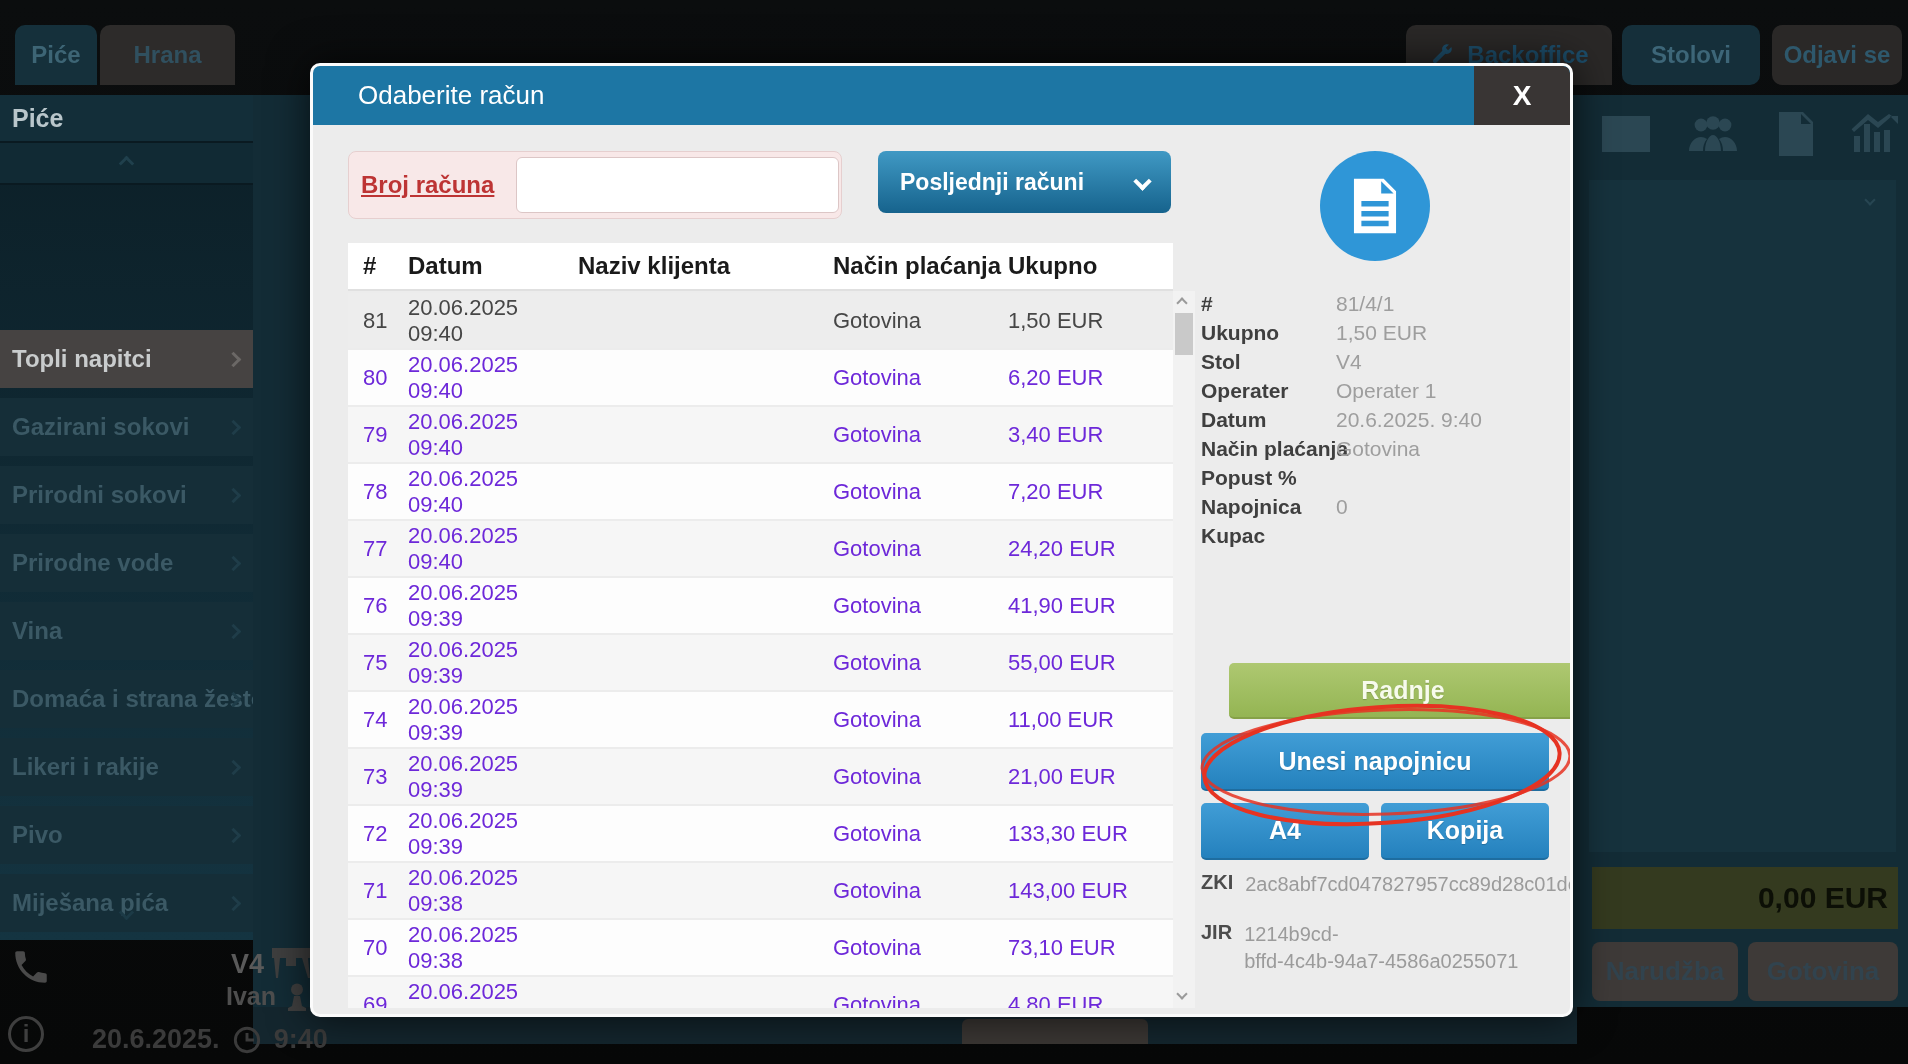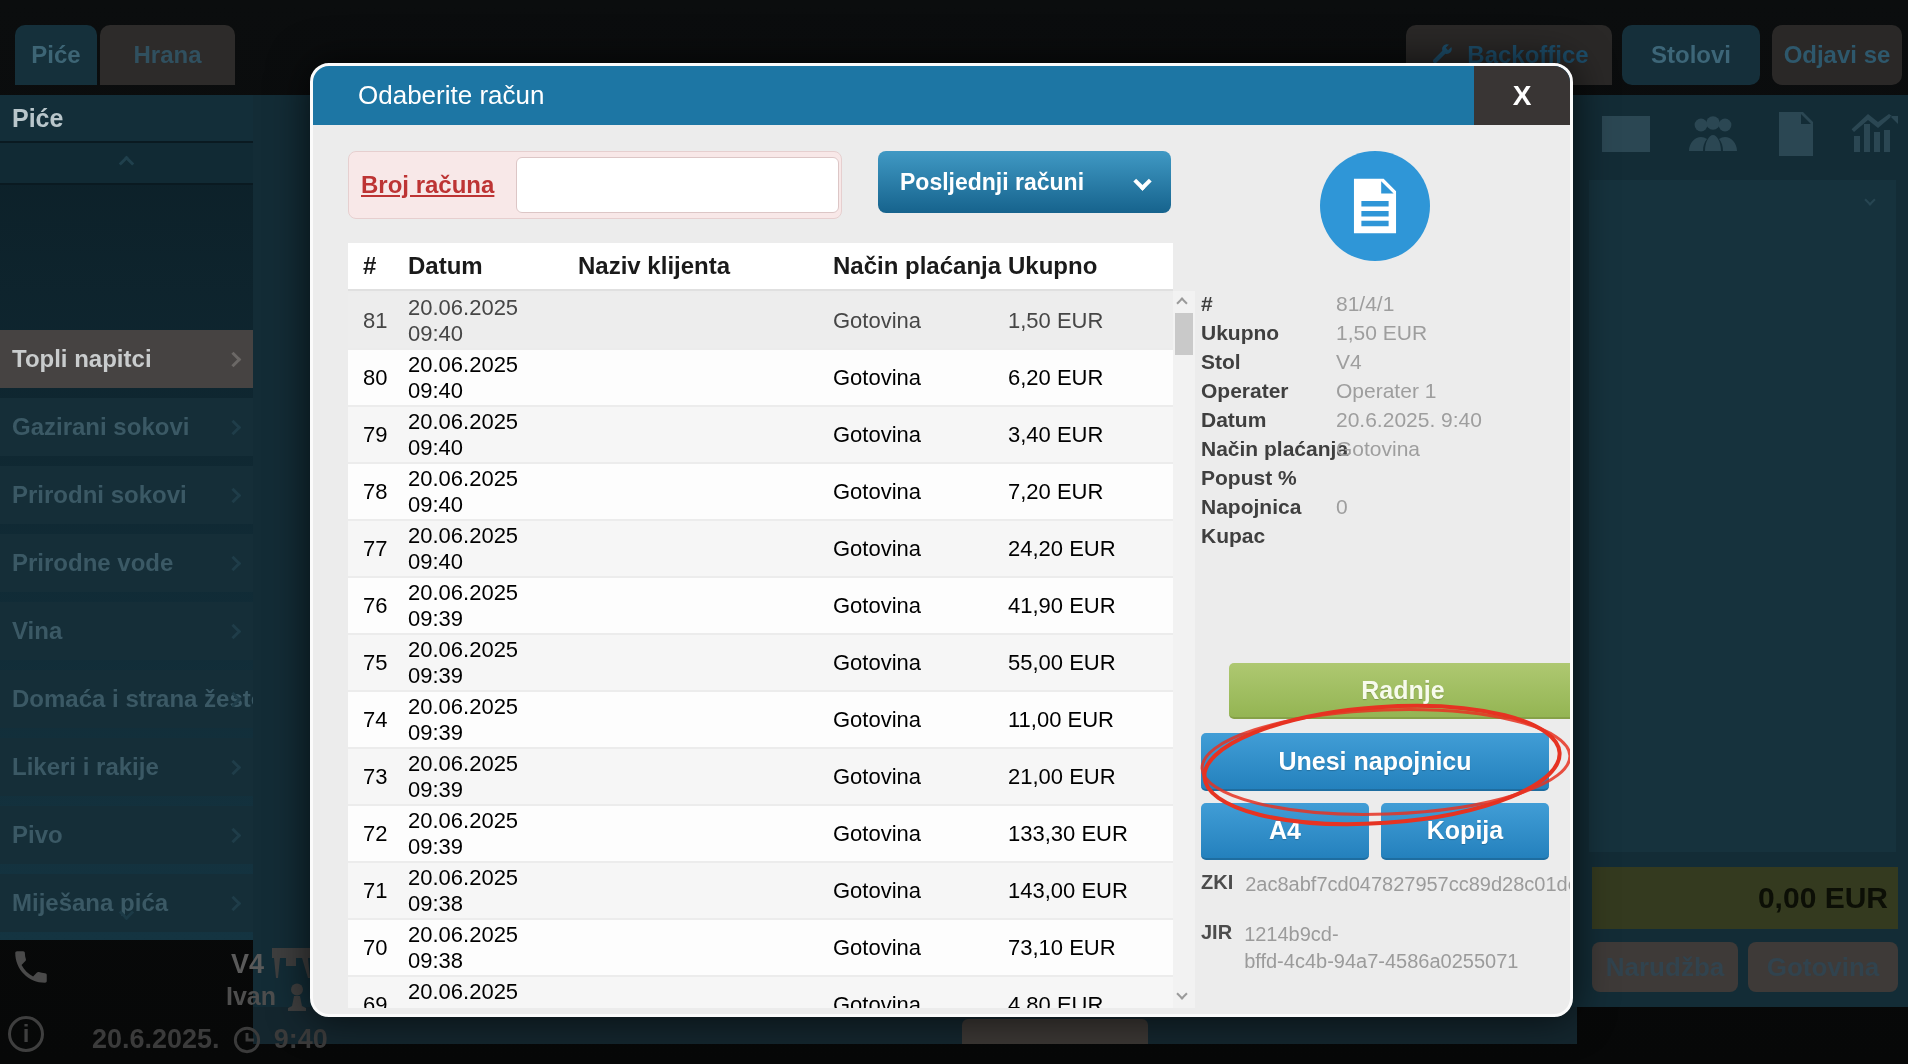--- a/index.html
+++ b/index.html
@@ -21,21 +21,21 @@
   .content-bg { position:absolute; left:253px; top:95px; width:1655px; height:912px; background:#132c36; }
   .content-strip { position:absolute; left:253px; top:1007px; width:1324px; height:37px; background:#14262e; }
   .partial-btn { position:absolute; left:962px; top:1019px; width:186px; height:25px; background:#3b3734; border-radius:6px 6px 0 0; }
   .right-subpanel { position:absolute; left:1589px; top:180px; width:307px; height:672px; background:#16323d; }
   .subpanel-chev { position:absolute; left:1866px; top:196px; color:#274652; }
   .right-icons { position:absolute; left:1600px; top:108px; width:300px; height:52px; display:flex; justify-content:space-between; align-items:center; }
   .right-icons svg { fill:#2b4753; }
 
   .total-bar { position:absolute; left:1592px; top:867px; width:306px; height:62px; background:#343a1f;
     color:#0c0f06; font-weight:bold; font-size:30px; display:flex; align-items:center; justify-content:flex-end; padding-right:10px; }
-  .pay-btn { position:absolute; top:942px; height:50px; background:#3e3a38; border-radius:8px;
+  .pay-btn { position:absolute; top:942px; height:59px; background:#3e3a38; border-radius:8px;
     display:flex; align-items:center; justify-content:center; font-weight:bold; font-size:26px; color:#31434e; }
   .pay-narudzba { left:1592px; width:146px; }
   .pay-gotovina { left:1748px; width:150px; }
 
   
   .sidebar { position:absolute; left:0; top:95px; width:253px; height:845px;
     background:linear-gradient(#0c1f27,#143441); }
   .sb-header { height:48px; background:#132e39; border-bottom:2px solid #0a1a21;
     color:#b9c6cb; font-weight:bold; font-size:25px; display:flex; align-items:center; padding-left:12px; }
   .sb-collapse { height:42px; background:#112a34; border-bottom:2px solid #0a1a21; display:flex; align-items:center; justify-content:center; color:#20404d; }
@@ -63,21 +63,21 @@
 
   
   .chev { display:inline-block; width:11px; height:11px; border-right:3px solid currentColor; border-bottom:3px solid currentColor; }
   .chev.right { transform:rotate(-45deg); }
   .chev.down  { transform:rotate(45deg); }
   .chev.up    { transform:rotate(-135deg); }
   .chev.small { width:8px; height:8px; border-width:2px; }
 
   
   .modal { position:absolute; left:310px; top:63px; width:1263px; height:954px; background:#ececec;
-    border:3px solid #fbfbfb; border-radius:19px; box-shadow:0 0 40px rgba(0,0,0,.7); overflow:hidden; z-index:50; }
+    border:3px solid #fbfbfb; border-radius:10px; box-shadow:0 0 40px rgba(0,0,0,.7); overflow:hidden; z-index:50; }
   .m-header { position:absolute; left:0; top:0; width:100%; height:59px; background:#1d76a4; }
   .m-title { position:absolute; left:45px; top:0; line-height:59px; color:#fff; font-size:26px; }
   .m-close { position:absolute; right:0; top:0; width:96px; height:59px; background:#393534; color:#fff;
     font-weight:bold; font-size:28px; display:flex; align-items:center; justify-content:center; border-radius:0 7px 0 0; }
 
   .broj-group { position:absolute; left:35px; top:85px; width:494px; height:68px; background:#f8e8e8;
     border:1px solid #e6cfcf; border-radius:8px; }
   .broj-label { position:absolute; left:12px; top:0; height:66px; display:flex; align-items:center;
     color:#bd3434; font-weight:bold; font-size:24px;text-decoration:underline; }
   .broj-input { position:absolute; left:167px; top:5px; width:323px; height:56px; background:#fff;
@@ -85,21 +85,21 @@
 
   .dropdown { position:absolute; left:565px; top:85px; width:293px; height:62px; border-radius:8px;
     background:linear-gradient(#4099c4,#16638d); color:#fff; font-weight:bold; font-size:23px;
     display:flex; align-items:center; padding-left:22px; }
   .dropdown .chev { position:absolute; right:22px; top:24px; border-width:4px; width:13px; height:13px; color:#fff; }
 
   
   .inv-table { position:absolute; left:35px; top:177px; width:847px; height:765px; overflow:hidden; }
   .t-grid { display:grid; grid-template-columns:45px 170px 255px 175px 1fr; align-items:center; padding-left:15px; width:825px; }
   .t-head { height:48px; background:#fff; font-weight:bold; font-size:24px; color:#1a1a1a; border-bottom:2px solid #e0e0e0; }
-  .t-row { height:55px; margin-top:2px; font-size:22px; color:#000000; cursor:pointer; }
+  .t-row { height:55px; margin-top:2px; font-size:22px; color:#6d28d9; cursor:pointer; }
   .t-row.stripe { background:#f6f6f6; } .t-row.plain { background:#fdfdfd; }
   .t-row.selected { background:#ededed; color:#464646; }
   .t-scroll { position:absolute; right:0; top:48px; width:22px; height:717px; background:#f2f2f2; }
   .t-scroll .chev { position:absolute; left:5px; color:#9a9a9a; }
   .t-thumb { position:absolute; left:2px; top:22px; width:18px; height:42px; background:#c9c9c9; }
 
   
   .doc-circle { position:absolute; left:1007px; top:85px; width:110px; height:110px; border-radius:50%;
     background:#2f96d7; display:flex; align-items:center; justify-content:center; }
   .details { position:absolute; left:888px; top:223px; width:360px; font-size:21px; }

